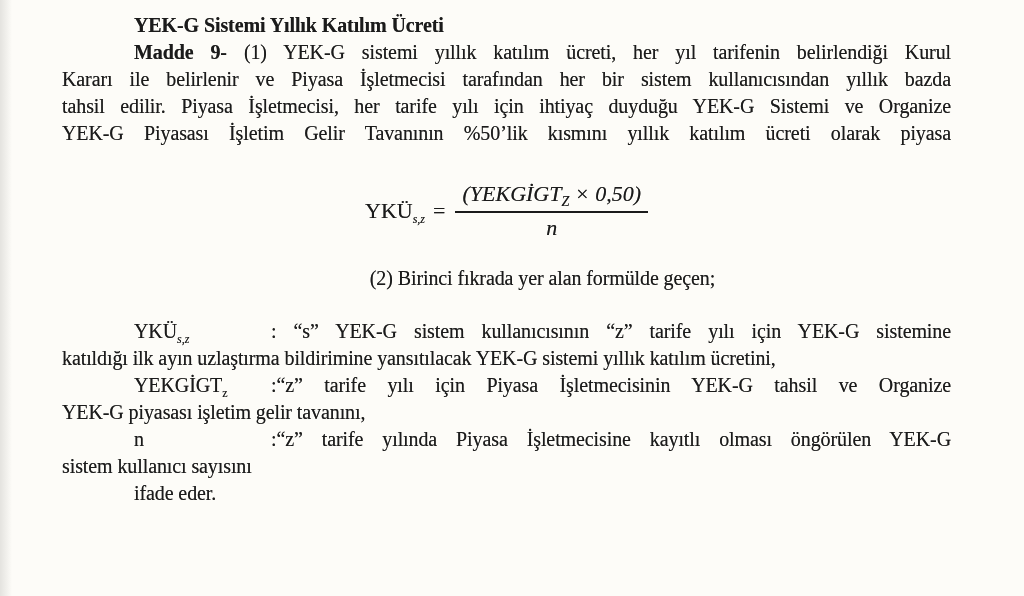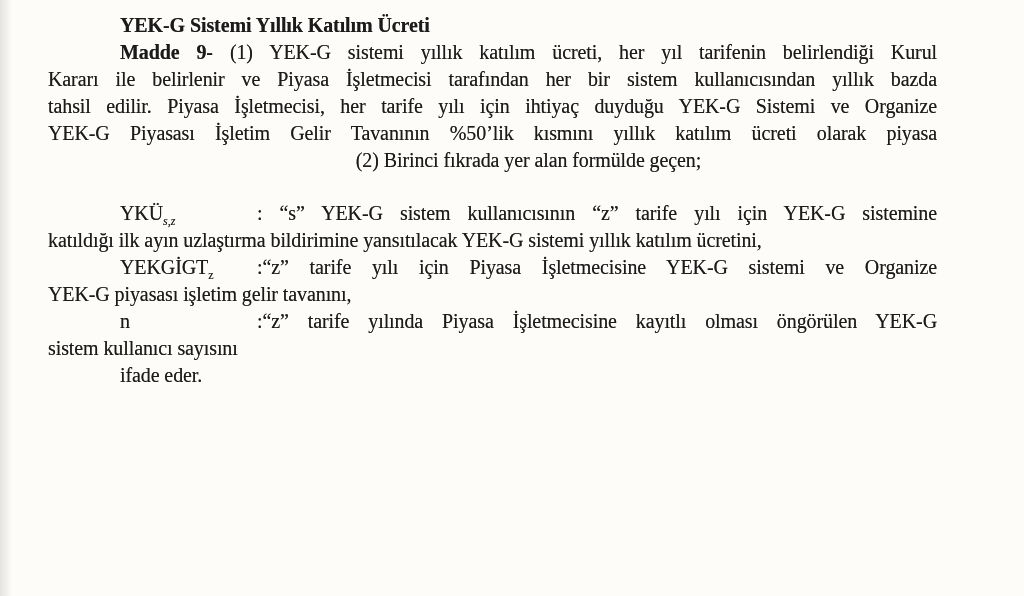--- a/index.html
+++ b/index.html
@@ -9,21 +9,21 @@
     font-family: "Liberation Serif", serif;
     color: #1b1b1b;
     overflow: hidden;
   }
   .page { position: relative; width: 1024px; height: 596px; background: #fdfcf8; }
   .scan-edge {
     position: absolute; left: 0; top: 0; bottom: 0; width: 12px;
     background: linear-gradient(90deg, #e4e3df 0%, rgba(232,231,227,0.55) 55%, rgba(240,239,235,0) 100%);
   }
   .content {
-    position: absolute; left: 48px; top: 12px; width: 889px;
+    position: absolute; left: 62px; top: 12px; width: 889px;
     font-size: 20px; line-height: 27px; letter-spacing: -0.1px;
     text-shadow: 0 0 0.4px rgba(20,20,20,0.6);
   }
   .line { min-height: 27px; }
   .just { text-align: justify; text-align-last: justify; }
   .indent { text-indent: 72px; }
   .bold { font-weight: bold; }
   .title { font-weight: bold; }
 
   .term {
@@ -57,28 +57,36 @@
 
     <div class="line title indent">YEK-G Sistemi Yıllık Katılım Ücreti</div>
 
     <div>
       <div class="line just indent"><span class="bold">Madde 9-</span><span> (1) YEK-G sistemi yıllık katılım ücreti, her yıl tarifenin belirlendiği Kurul</span></div>
       <div class="line just">Kararı ile belirlenir ve Piyasa İşletmecisi tarafından her bir sistem kullanıcısından yıllık bazda</div>
       <div class="line just">tahsil edilir. Piyasa İşletmecisi, her tarife yılı için ihtiyaç duyduğu YEK-G Sistemi ve Organize</div>
       <div class="line just">YEK-G Piyasası İşletim Gelir Tavanının %50’lik kısmını yıllık katılım ücreti olarak piyasa</div>
     </div>
 
+    <div class="formula">
+      <span><span>YKÜ</span><sub class="sx"><i>s,z</i></sub></span>
+      <span class="eq">=</span>
+      <span class="frac">
+        <span class="num"><span>(YEKGİGT</span><sub class="sx">Z</sub><span> × 0,50)</span></span>
+        <span class="den">n</span>
+      </span>
+    </div>
 
     <div class="line indent p2">(2) Birinci fıkrada yer alan formülde geçen;</div>
 
     <div class="defs">
       <div class="line just indent"><span class="term"><span>YKÜ</span><sub class="sx"><i>s,z</i></sub></span><span>: “s” YEK-G sistem kullanıcısının “z” tarife yılı için YEK-G sistemine</span></div>
       <div class="line">katıldığı ilk ayın uzlaştırma bildirimine yansıtılacak YEK-G sistemi yıllık katılım ücretini,</div>
 
-      <div class="line just indent"><span class="term"><span>YEKGİGT</span><sub class="sx">z</sub></span><span>:“z” tarife yılı için Piyasa İşletmecisine YEK-G sistemi ve Organize</span></div>
+      <div class="line just indent"><span class="term"><span>YEKGİGT</span><sub class="sx">z</sub></span><span>:“z” tarife yılı için Piyasa İşletmecisinin YEK-G tahsil ve Organize</span></div>
       <div class="line">YEK-G piyasası işletim gelir tavanını,</div>
 
       <div class="line just indent"><span class="term"><span>n</span></span><span>:“z” tarife yılında Piyasa İşletmecisine kayıtlı olması öngörülen YEK-G</span></div>
       <div class="line">sistem kullanıcı sayısını</div>
 
       <div class="line indent">ifade eder.</div>
     </div>
 
   </div>
 </div>

